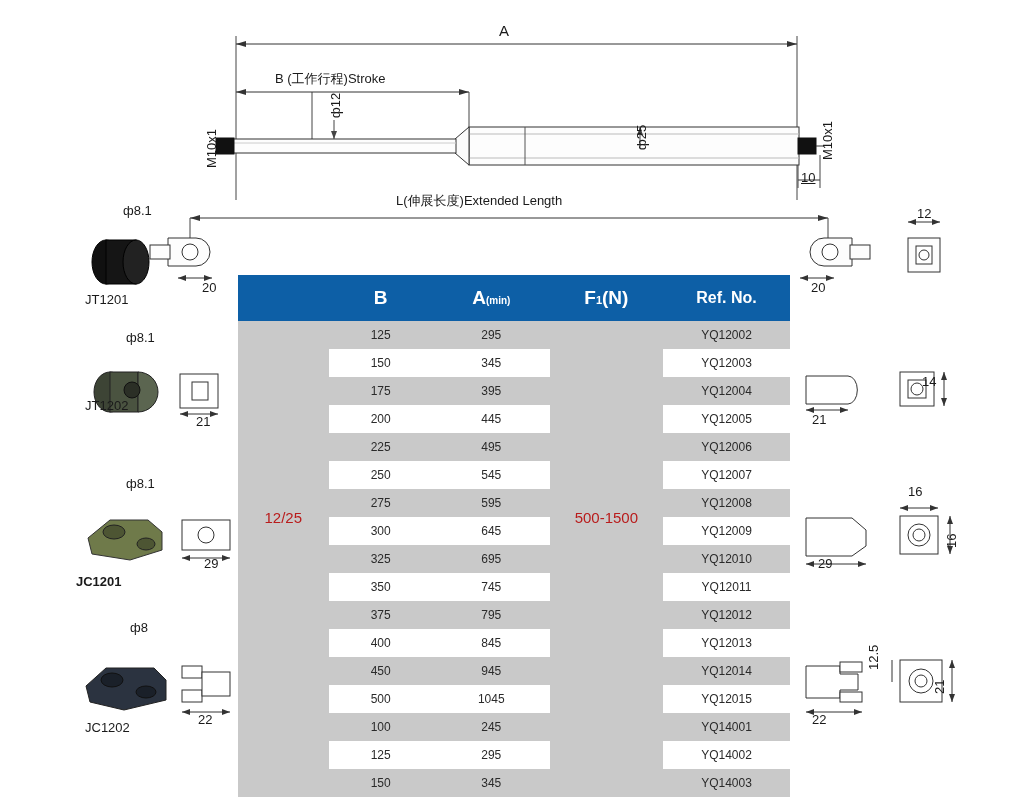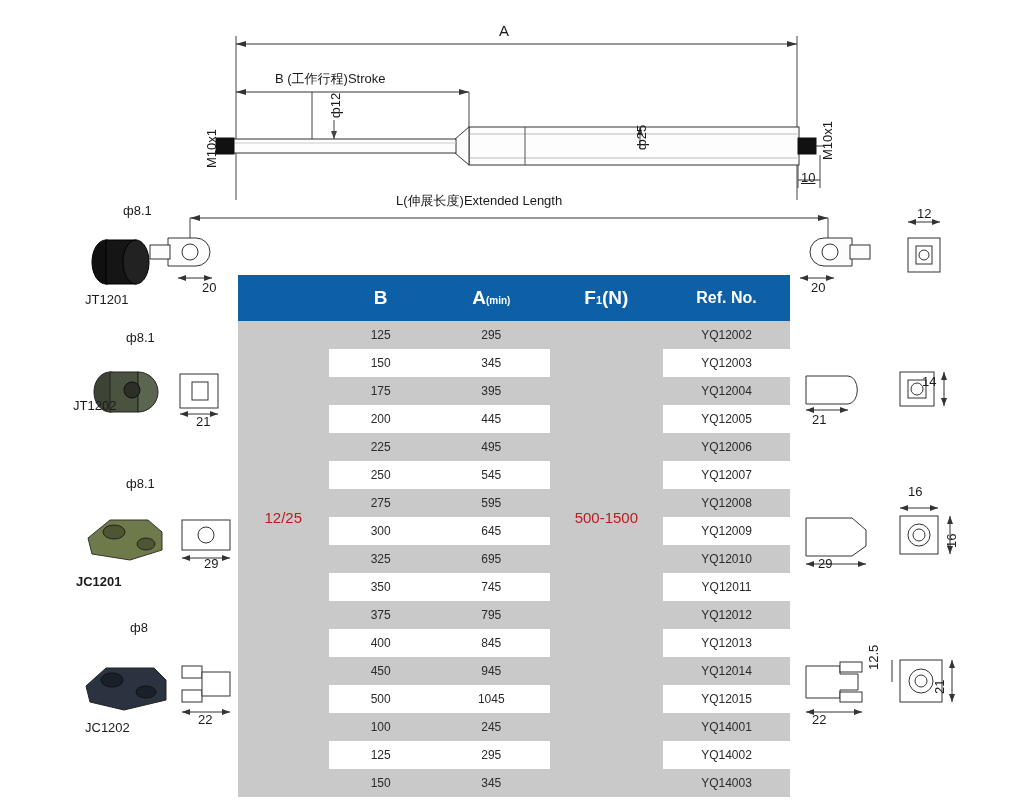--- a/index.html
+++ b/index.html
@@ -173,21 +173,21 @@
     <circle cx="62" cy="32" r="8" fill="#2b2f26" stroke="#111"></circle>
 
     <rect x="110" y="16" width="38" height="34" fill="#fff" stroke="#333"></rect>
     <rect x="122" y="24" width="16" height="18" fill="#fff" stroke="#333"></rect>
     <line x1="110" y1="56" x2="148" y2="56" stroke="#333" stroke-width="1"></line>
     <polygon points="110,56 118,53 118,59" fill="#333"></polygon>
     <polygon points="148,56 140,53 140,59" fill="#333"></polygon>
   </svg>
   <div class="abs lbl" style="left:126px; top:330px;">ф8.1</div>
   <div class="abs lbl" style="left:196px; top:414px;">21</div>
-  <div class="abs lbl" style="left:73px; top:398px;">JT1202</div>
+  <div class="abs lbl" style="left:85px; top:398px;">JT1202</div>
 
   <svg style="left:70px; top:502px; width:200px; height:78px;">
     <path d="M18 36 L40 18 L78 18 L92 30 L92 48 L60 58 L22 52 Z" fill="#6f7a4a" stroke="#333"></path>
     <ellipse cx="44" cy="30" rx="11" ry="7" fill="#4d5533" stroke="#222"></ellipse>
     <ellipse cx="76" cy="42" rx="9" ry="6" fill="#4d5533" stroke="#222"></ellipse>
 
     <rect x="112" y="18" width="48" height="30" fill="#fff" stroke="#333"></rect>
     <circle cx="136" cy="33" r="8" fill="#fff" stroke="#333"></circle>
     <line x1="112" y1="56" x2="160" y2="56" stroke="#333" stroke-width="1"></line>
     <polygon points="112,56 120,53 120,59" fill="#333"></polygon>

